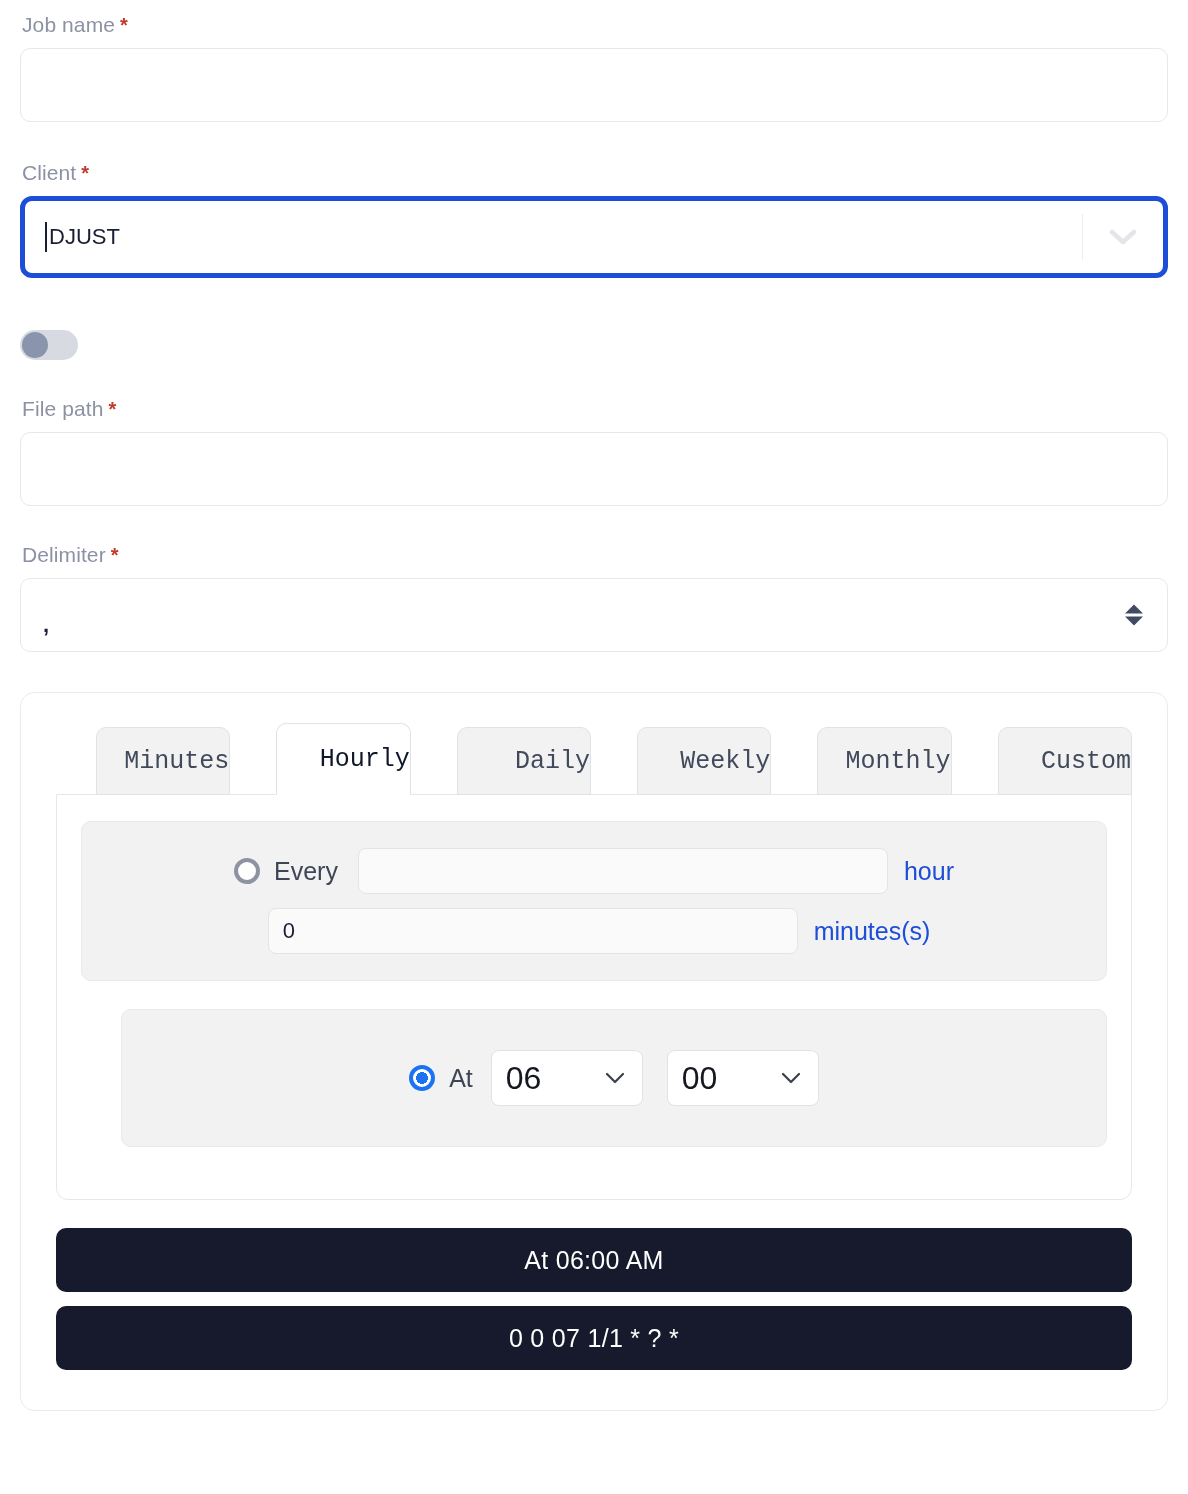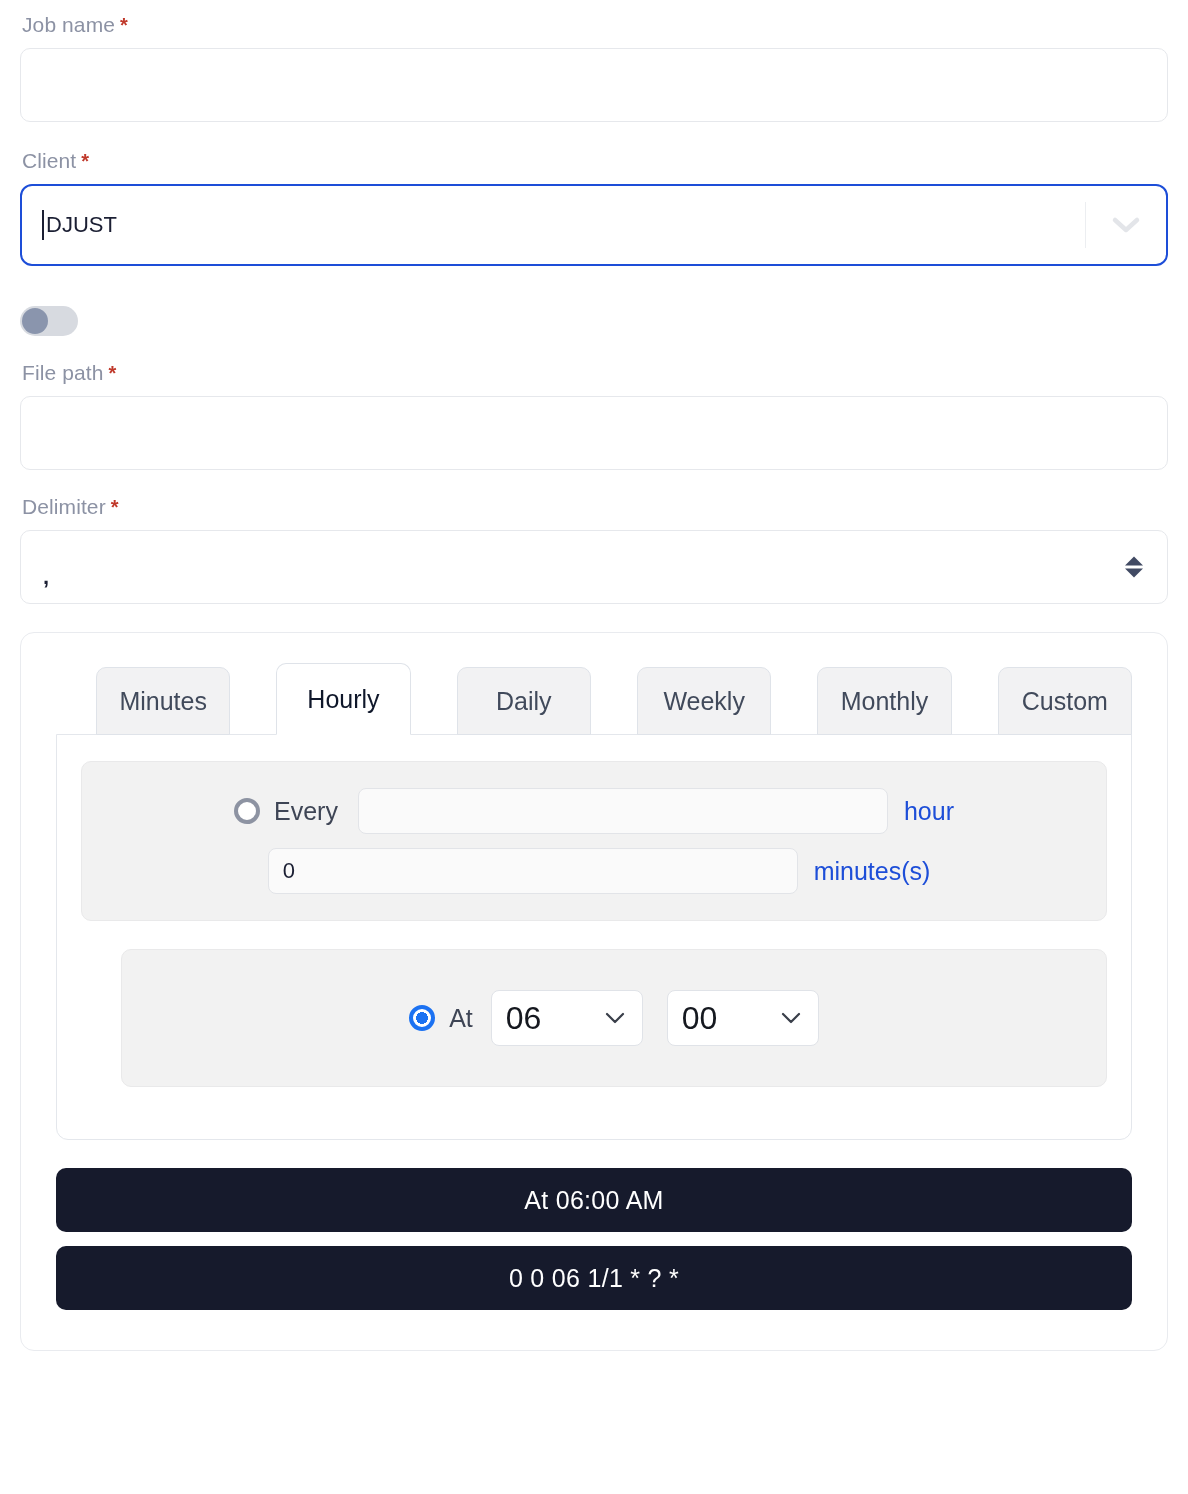--- a/index.html
+++ b/index.html
@@ -10,21 +10,21 @@
     font-family: "Liberation Sans", sans-serif;
   }
   .page {
     width: 1188px;
     min-height: 1494px;
     position: relative;
     padding: 0;
   }
 
   
-  .field { padding: 0 20px; }
+  .field { padding: 12px 20px; }
   .field-label {
     font-size: 21px;
     color: #8c92a4;
     letter-spacing: .1px;
     line-height: 26px;
     padding: 0 0 0 2px;
   }
   .req {
     color: #c0392b;
     font-size: 20px;
@@ -48,21 +48,21 @@
   .text-input::placeholder { color: #b9bdc9; }
 
   
   .combo {
     position: relative;
     display: flex;
     align-items: center;
     width: 100%;
     height: 82px;
     margin-top: 10px;
-    border: 2px solid #1d4ed8;
+    border: 5px solid #1d4ed8;
     border-radius: 12px;
     background: #ffffff;
   }
   .combo-value {
     flex: 1;
     font-size: 22px;
     color: #1b1f33;
     padding-left: 24px;
     position: relative;
     white-space: nowrap;
@@ -163,25 +163,25 @@
   }
   .tab {
     flex: 1;
     height: 68px;
     background: #f2f2f3;
     border: 1px solid #dfe3e9;
     border-bottom: 1px solid #dfe3e9;
     border-radius: 10px 10px 0 0;
     display: flex;
     align-items: center;
-    justify-content: center;
+    justify-content: flex-end;
     font-size: 25px;
     color: #414a5b;
     cursor: pointer;
-    font-family: Liberation Sans, sans-serif;
+    font-family: Liberation Mono, monospace;
     margin-left: 40px;
   }
   .tab.active {
     background: #ffffff;
     color: #0f172a;
     border-bottom-color: #ffffff;
     height: 72px;
   }
   .tab-panel {
     border: 1px solid #e4e7ec;
@@ -400,17 +400,17 @@
           </div>
         </div>
       </div>
 
     </div>
 
     <div class="summary-bar first">
       <span>At 06:00 AM</span>
     </div>
     <div class="summary-bar">
-      <span>0 0 06 1/1 * ? *</span>
+      <span>0 0 07 1/1 * ? *</span>
     </div>
 
   </div>
 </div>
 
 </body></html>

